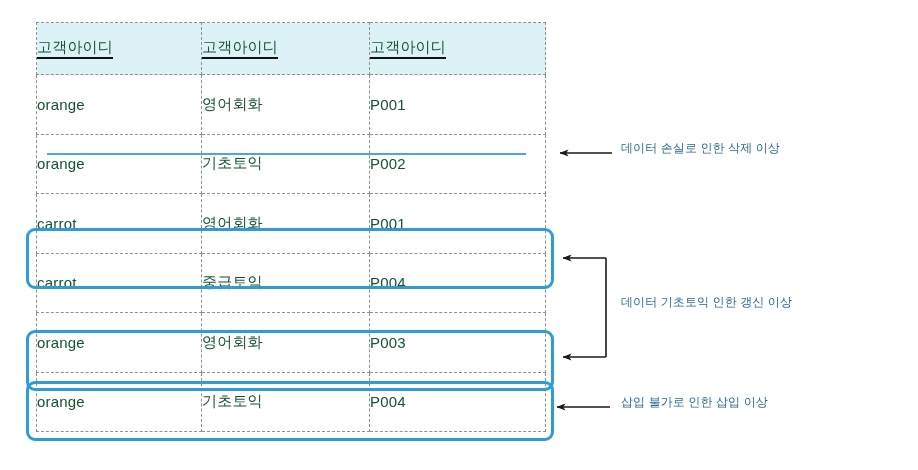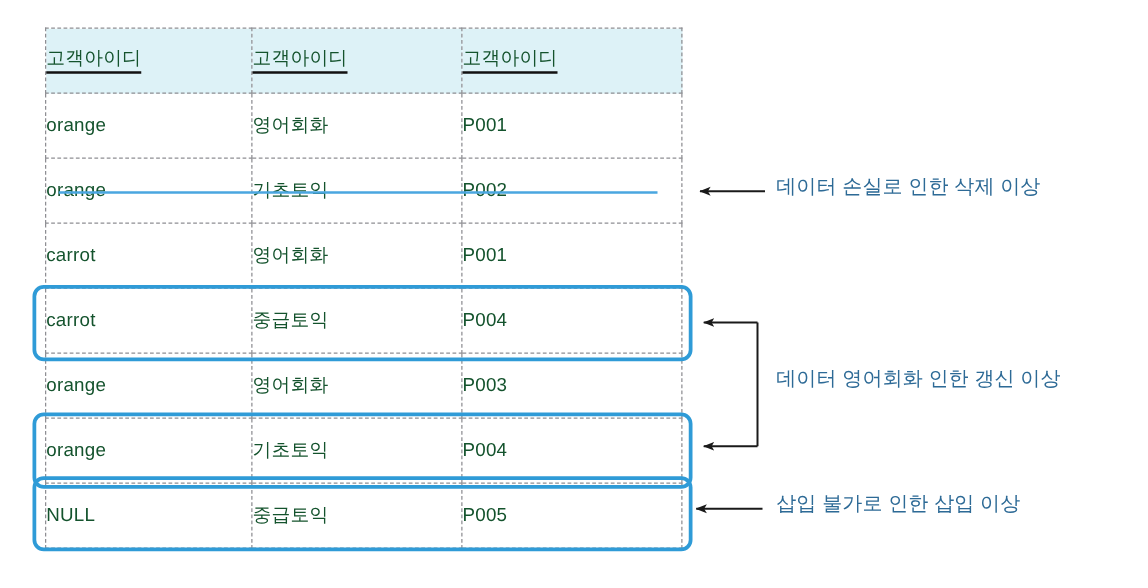--- a/index.html
+++ b/index.html
@@ -89,21 +89,21 @@
     background: transparent;
   }
   .hl-carrot { left: 26px; top: 228px; width: 528px; height: 61px; }
   .hl-orange { left: 26px; top: 330px; width: 528px; height: 61px; }
   .hl-null   { left: 26px; top: 381px; width: 528px; height: 60px; }
 
   
   .anno-text {
     position: absolute;
     color: #2d6a96;
-    font-size: 16px;
+    font-size: 12px;
     letter-spacing: 0.1px;
     white-space: nowrap;
     line-height: 1;
   }
   .anno-delete { left: 621px; top: 142px; }
   .anno-update { left: 621px; top: 296px; }
   .anno-insert { left: 621px; top: 396px; }
 
   .connector-svg {
     position: absolute;
@@ -164,25 +164,20 @@
         <tr>
           <td>orange</td>
           <td>영어회화</td>
           <td>P003</td>
         </tr>
         <tr>
           <td>orange</td>
           <td>기초토익</td>
           <td>P004</td>
         </tr>
-        <tr>
-          <td>NULL</td>
-          <td>중급토익</td>
-          <td>P005</td>
-        </tr>
       </tbody>
     </table>
   </div>
 
   <div class="strike-line"></div>
 
   <div class="hl-box hl-carrot"></div>
   <div class="hl-box hl-orange"></div>
   <div class="hl-box hl-null"></div>
 
@@ -196,16 +191,16 @@
     <line x1="612" y1="153" x2="560" y2="153" stroke="#1a1a1a" stroke-width="1.6" marker-end="url(#arrowhead)"></line>
 
     <path d="M 606 258 L 563 258" fill="none" stroke="#1a1a1a" stroke-width="1.6" marker-end="url(#arrowhead)"></path>
     <path d="M 606 357 L 563 357" fill="none" stroke="#1a1a1a" stroke-width="1.6" marker-end="url(#arrowhead)"></path>
     <path d="M 606 258 L 606 357" fill="none" stroke="#1a1a1a" stroke-width="1.6"></path>
 
     <line x1="610" y1="407" x2="557" y2="407" stroke="#1a1a1a" stroke-width="1.6" marker-end="url(#arrowhead)"></line>
   </svg>
 
   <div class="anno-text anno-delete">데이터 손실로 인한 삭제 이상</div>
-  <div class="anno-text anno-update">데이터 영어회화 인한 갱신 이상</div>
+  <div class="anno-text anno-update">데이터 기초토익 인한 갱신 이상</div>
   <div class="anno-text anno-insert">삽입 불가로 인한 삽입 이상</div>
 
 </div>
 
 </body></html>

